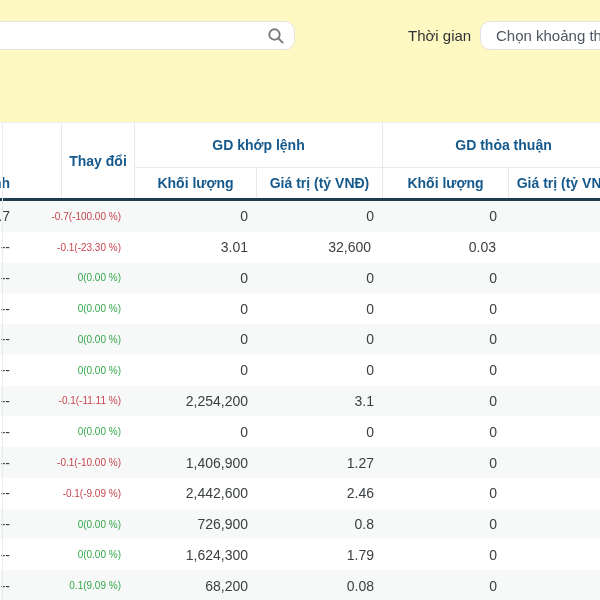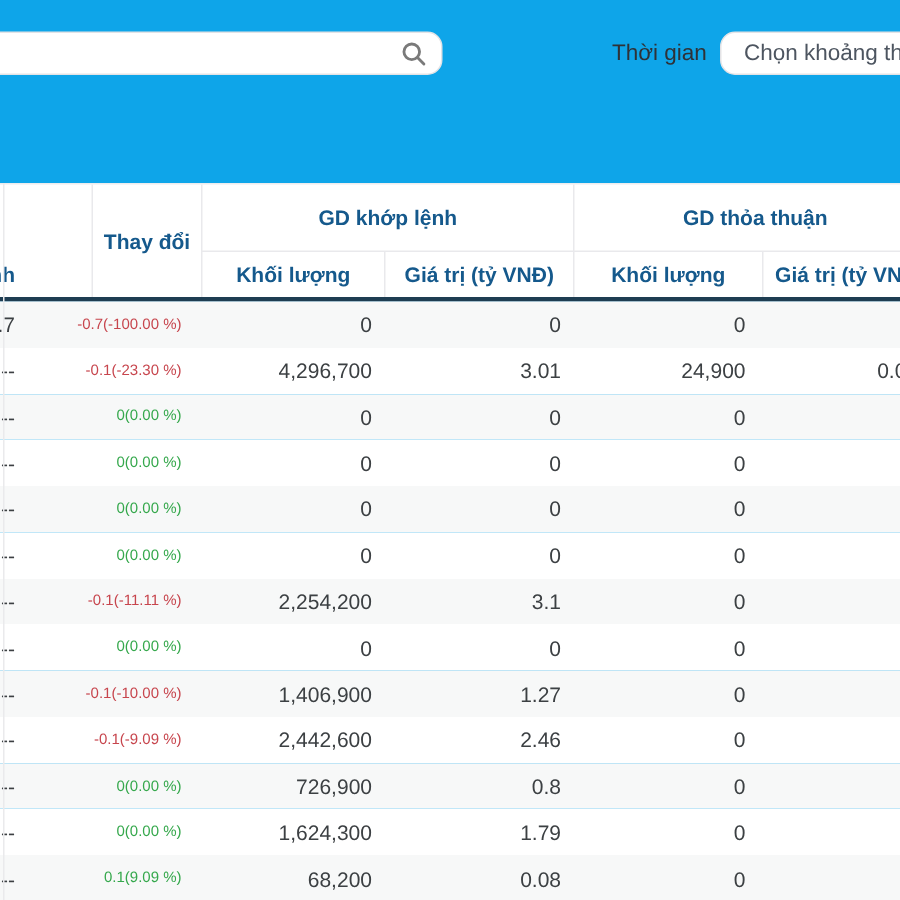--- a/index.html
+++ b/index.html
@@ -1,17 +1,17 @@
 <!DOCTYPE html>
 <html><head>
 <meta charset="utf-8">
 <style>
   html,body{margin:0;padding:0;background:#fff;}
   #screen{
-    position:relative;width:600px;height:600px;overflow:hidden;background:#0ea5e9;
+    position:relative;width:600px;height:600px;overflow:hidden;background:#fef9c3;
     font-family:"Liberation Sans","DejaVu Sans",sans-serif;color:#3c4043;
   }
   
   .search-box{
     position:absolute;left:-46px;top:21px;width:341px;height:29px;box-sizing:border-box;
     border:1px solid #e3e3e6;border-radius:10px;background:#fff;
     display:flex;align-items:center;
   }
   .search-box input{
     flex:1;border:none;outline:none;background:transparent;
@@ -121,23 +121,22 @@
     <div class="td c-change down">-0.7(-100.00 %)</div>
     <div class="td c-mvol">0</div>
     <div class="td c-mval">0</div>
     <div class="td c-pvol">0</div>
     <div class="td c-pval">0</div>
   </div>
 
   <div class="tr">
     <div class="td c-price">--</div>
     <div class="td c-change down">-0.1(-23.30 %)</div>
-    <div class="td c-mvol">4,296,700</div>
     <div class="td c-mval">3.01</div>
-    <div class="td c-pvol">24,900</div>
+    <div class="td c-pvol">32,600</div>
     <div class="td c-pval">0.03</div>
   </div>
 
   <div class="tr">
     <div class="td c-price">--</div>
     <div class="td c-change up">0(0.00 %)</div>
     <div class="td c-mvol">0</div>
     <div class="td c-mval">0</div>
     <div class="td c-pvol">0</div>
     <div class="td c-pval">0</div>

